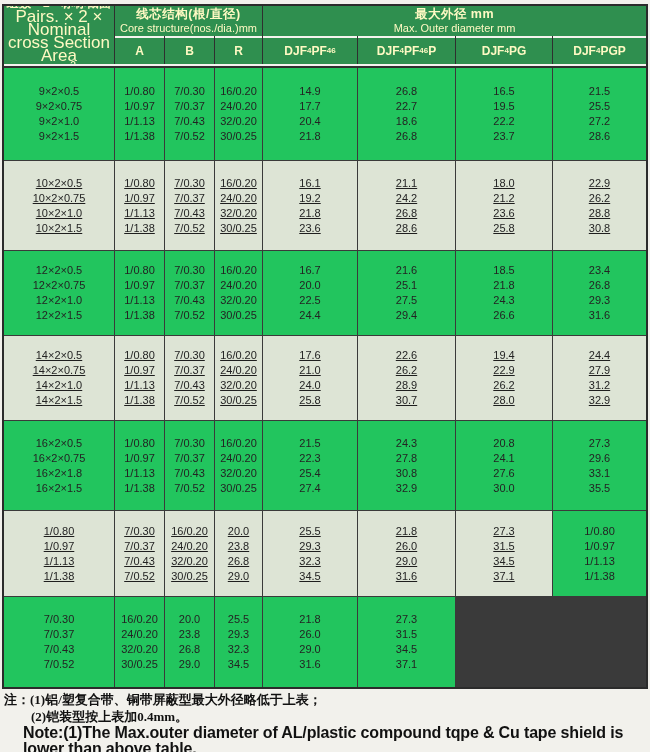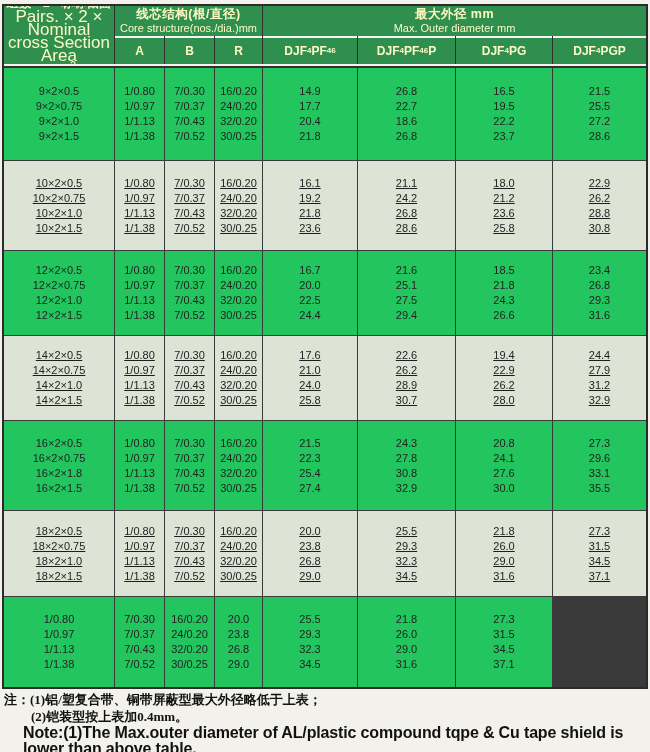--- a/index.html
+++ b/index.html
@@ -351,26 +351,20 @@
           <div>27.6</div>
           <div>30.0</div>
         </div>
         <div class="cell">
           <div>27.3</div>
           <div>29.6</div>
           <div>33.1</div>
           <div>35.5</div>
         </div>
         <div class="cell shade">
-          <div>18×2×0.5</div>
-          <div>18×2×0.75</div>
-          <div>18×2×1.0</div>
-          <div>18×2×1.5</div>
-        </div>
-        <div class="cell shade">
           <div>1/0.80</div>
           <div>1/0.97</div>
           <div>1/1.13</div>
           <div>1/1.38</div>
         </div>
         <div class="cell shade">
           <div>7/0.30</div>
           <div>7/0.37</div>
           <div>7/0.43</div>
           <div>7/0.52</div>

